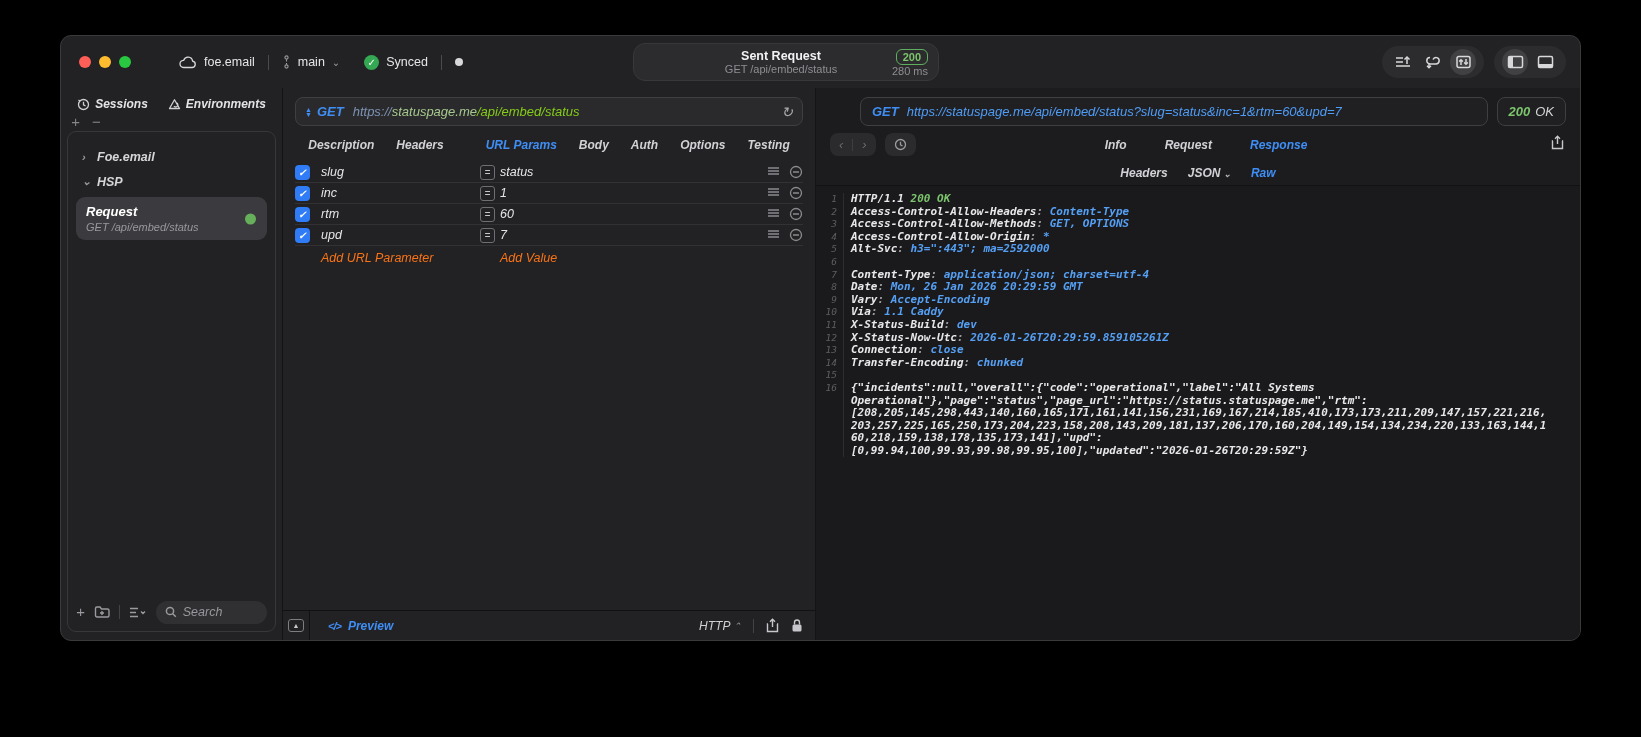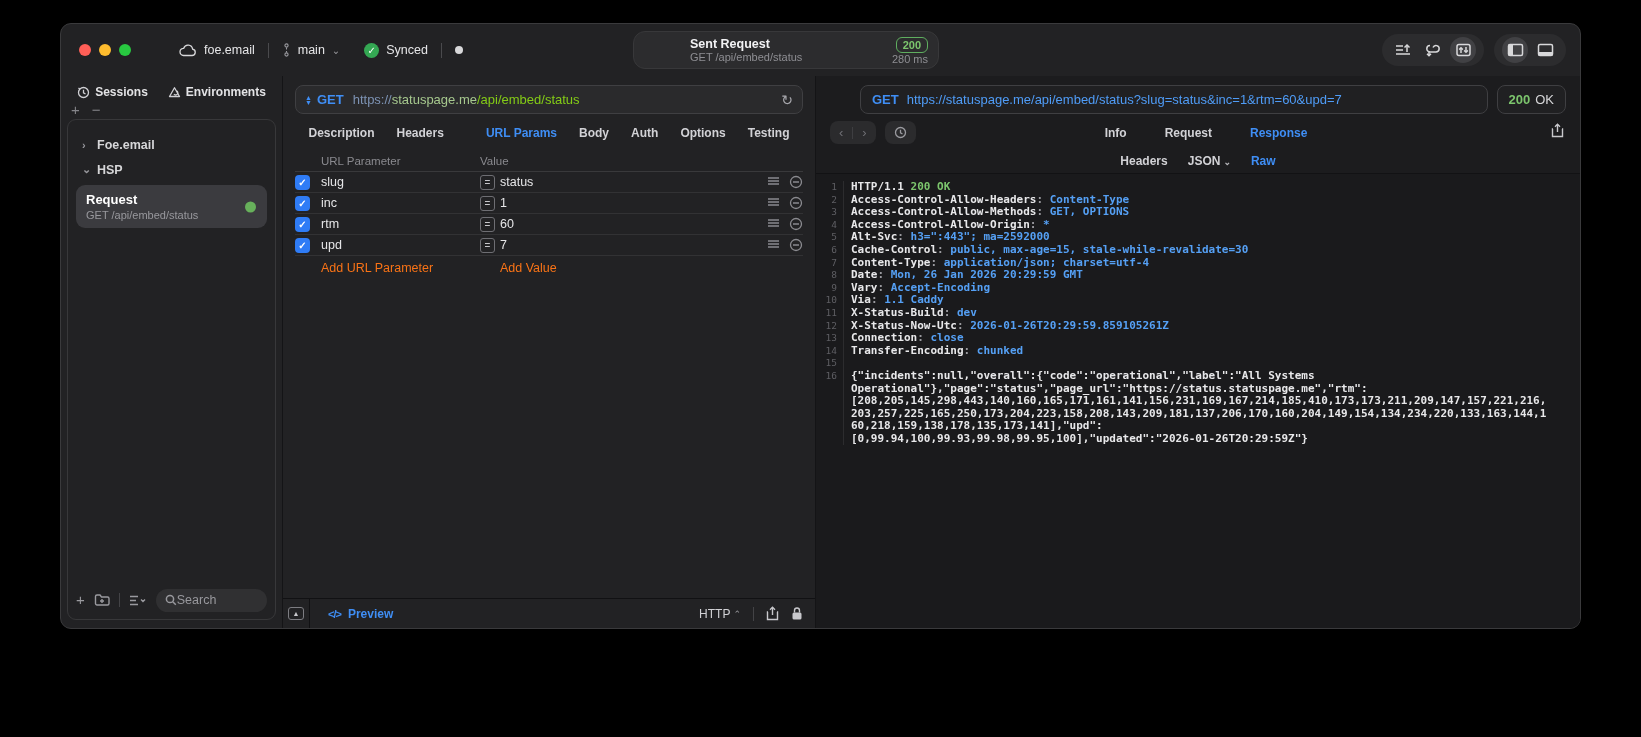--- a/index.html
+++ b/index.html
@@ -1,50 +1,50 @@
 <!DOCTYPE html>
 <html><head>
 <meta charset="utf-8">
 <style>
   * { box-sizing: border-box; margin: 0; padding: 0; }
   html,body { width:1641px; height:737px; background:#000; overflow:hidden;
     font-family:"Liberation Sans", sans-serif; -webkit-font-smoothing:antialiased; }
-  .window { position:absolute; left:60px; top:23px; width:1521px; height:606px;
+  .window { position:absolute; left:60px; top:35px; width:1521px; height:606px;
     background:#222224; border:1px solid #3a3a3c; border-radius:11px;
     display:flex; flex-direction:column; overflow:hidden; }
 
   
   .titlebar { height:52px; position:relative; flex-shrink:0; display:flex; align-items:center; }
   .lights { display:flex; gap:8px; padding-left:18px; }
   .light { width:12px; height:12px; border-radius:50%; }
   .l-red{background:#ff5f57;} .l-yel{background:#febc2e;} .l-grn{background:#28c840;}
   .tb-left { display:flex; align-items:center; gap:7px; margin-left:48px; color:#e6e6e8; font-size:12.5px; }
   .tb-sep { width:1px; height:15px; background:#4a4a4d; margin:0 6px; }
   .dim { color:#9a9a9f; }
   .sync-check { width:15px; height:15px; border-radius:50%; background:#34a853; color:#fff;
     font-size:10px; display:flex; align-items:center; justify-content:center; }
   .white-dot { width:8px; height:8px; border-radius:50%; background:#d8d8da; }
   .title-pill { position:absolute; left:572px; top:7px; width:306px; height:38px;
     background:#2c2c2e; border:1px solid #38383a; border-radius:12px; display:flex; align-items:center; }
-  .title-center { flex:1; text-align:left; padding-left:56px; }
+  .title-center { flex:1; text-align:center; padding-left:56px; }
   .title-main { color:#f2f2f4; font-size:12.5px; font-weight:700; line-height:14px; }
   .title-sub { color:#8e8e93; font-size:11px; line-height:13px; }
   .title-status { width:66px; padding-right:10px; text-align:right; }
   .badge-200 { display:inline-block; border:1px solid #5fae5f; color:#7cc56d; font-size:11px;
     font-weight:700; border-radius:6px; padding:0 6px; line-height:14px; }
   .dur { color:#8e8e93; font-size:11px; line-height:13px; }
   .tb-icons { position:absolute; right:14px; top:10px; display:flex; gap:10px; }
   .icon-pill { background:#2c2c2e; border-radius:16px; height:32px; display:flex;
     align-items:center; padding:0 8px; gap:4px; }
   .ibtn { width:26px; height:26px; border-radius:50%; display:flex; align-items:center; justify-content:center; }
   .ibtn.hl { background:#414144; }
   .ibtn svg { stroke:#d8d8da; fill:none; stroke-width:1.5; }
 
   
-  .content { flex:1; display:flex; min-height:0; }
+  .content { flex:1; display:flex; min-height:0;font-style:italic; }
   .sidebar { width:221px; flex-shrink:0; display:flex; flex-direction:column; padding:4px 6px 8px; }
   .mid { width:534px; flex-shrink:0; border-left:1px solid #141416; border-right:1px solid #141416;
     display:flex; flex-direction:column; background:#222224; }
   .right { flex:1; display:flex; flex-direction:column; background:#1c1c1e; min-width:0; }
 
   
   .sb-tabs { height:24px; display:flex; align-items:center; justify-content:center; gap:20px;
     color:#e3e3e5; font-size:12px; font-weight:700; }
   .sb-tab { display:flex; align-items:center; gap:5px; }
   .sb-tab svg { stroke:#d0d0d4; fill:none; stroke-width:1.3; }
@@ -58,21 +58,21 @@
   .req-sel { background:#3b3b3f; border-radius:9px; padding:7px 10px; position:relative; margin-top:3px; }
   .req-name { color:#fff; font-size:13px; font-weight:700; }
   .req-sub { color:#98989d; font-size:11px; margin-top:2px; }
   .green-dot { position:absolute; right:11px; top:50%; transform:translateY(-50%);
     width:11px; height:11px; border-radius:50%; background:#67b05b; }
   .sb-footer { height:32px; display:flex; align-items:center; gap:9px; padding:0 8px 6px; color:#9a9a9f; }
   .sb-footer svg { stroke:#9a9a9f; fill:none; stroke-width:1.4; }
   .plus-g { font-size:15px; line-height:12px; }
   .vsep { width:1px; height:14px; background:#434346; }
   .search { flex:1; background:#303032; border-radius:12px; height:23px; display:flex;
-    align-items:center; padding:0 9px; color:#98989d; font-size:12.5px; }
+    align-items:center; gap:6px; padding:0 9px; color:#98989d; font-size:12.5px; }
   .search svg { stroke:#98989d; fill:none; stroke-width:1.5; }
 
   
   .urlrow { padding:9px 12px 3px; }
   .urlbar { height:29px; background:#2a2a2c; border:1px solid #3f3f42; border-radius:8px;
     display:flex; align-items:center; padding:0 9px; gap:5px; font-size:13px; }
   .stepper { display:flex; flex-direction:column; line-height:5px; font-size:7px; color:#3f8ef5; }
   .method { color:#3f8ef5; font-weight:700; margin-right:4px; }
   .u-scheme { color:#7d93b4; } .u-host { color:#a6c88e; } .u-path { color:#84cc16; }
   .refresh { margin-left:auto; color:#a8a8ad; font-size:14px; }
@@ -307,25 +307,20 @@
       <div class="mtabs">
           <div class="mtab">Description</div>
           <div class="mtab">Headers</div>
           <div class="mtab active">URL Params</div>
           <div class="mtab">Body</div>
           <div class="mtab">Auth</div>
           <div class="mtab">Options</div>
           <div class="mtab">Testing</div>
         </div>
       <div class="ptable">
-        <div class="thead">
-          <span></span>
-          <span>URL Parameter</span>
-          <span>Value</span>
-        </div>
         <div id="param-rows">
             <div class="prow">
      <span>
                 <span class="cb">✓</span>
               </span>
      <span>slug</span>
      <span class="eqbox">=</span>
      <span>status</span>
      <span class="rowicons">
        <svg width="13" height="12" viewBox="0 0 13 12">
@@ -488,21 +483,20 @@
           <div class="cl">
             <span class="ln">4</span>
             <span class="ct"><span class="c-w">Access-Control-Allow-Origin</span><span class="c-d">: </span><span class="c-b">*</span></span>
           </div>
           <div class="cl">
             <span class="ln">5</span>
             <span class="ct"><span class="c-w">Alt-Svc</span><span class="c-d">: </span><span class="c-b">h3=":443"; ma=2592000</span></span>
           </div>
           <div class="cl">
             <span class="ln">6</span>
-            <span class="ct"><span class="c-w">Cache-Control</span><span class="c-d">: </span><span class="c-b">public, max-age=15, stale-while-revalidate=30</span></span>
           </div>
           <div class="cl">
             <span class="ln">7</span>
             <span class="ct"><span class="c-w">Content-Type</span><span class="c-d">: </span><span class="c-b">application/json; charset=utf-4</span></span>
           </div>
           <div class="cl">
             <span class="ln">8</span>
             <span class="ct"><span class="c-w">Date</span><span class="c-d">: </span><span class="c-b">Mon, 26 Jan 2026 20:29:59 GMT</span></span>
           </div>
           <div class="cl">

